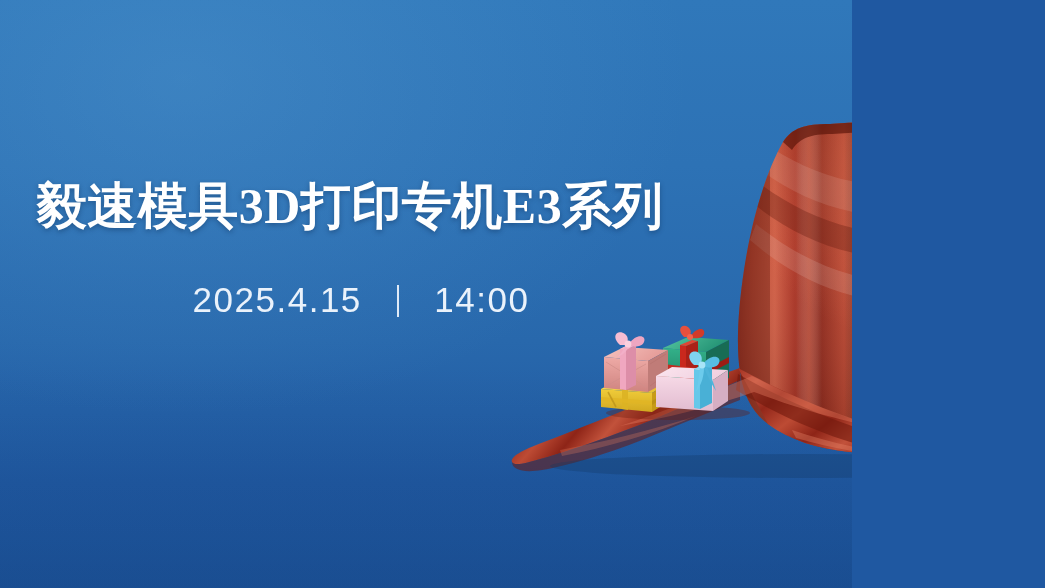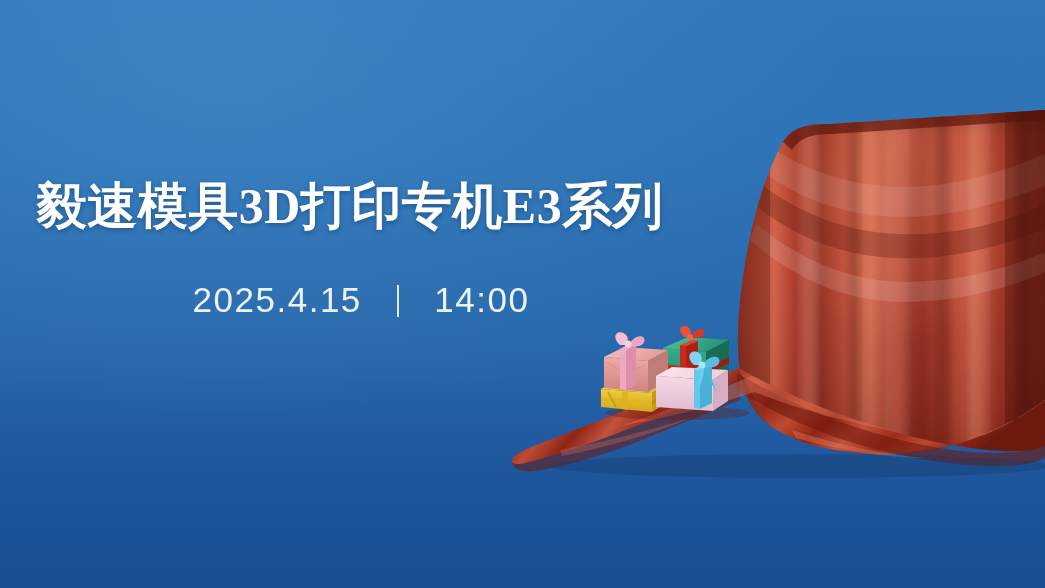--- a/index.html
+++ b/index.html
@@ -2,21 +2,21 @@
 <html><head>
 <meta charset="utf-8">
 <style>
   html, body {
     margin: 0;
     padding: 0;
     background: #1f58a1;
   }
   #banner {
     position: relative;
-    width: 1045px;
+    width: 852px;
     height: 588px;
     overflow: hidden;
     font-family: "Liberation Sans", sans-serif;
     background: linear-gradient(180deg, #3078ba 0%, #2d72b5 28%, #2868ac 58%, #2059a2 82%, #1d559e 100%);
   }
 
   
   .bg-glow {
     position: absolute;
     left: -10%; top: -25%;

